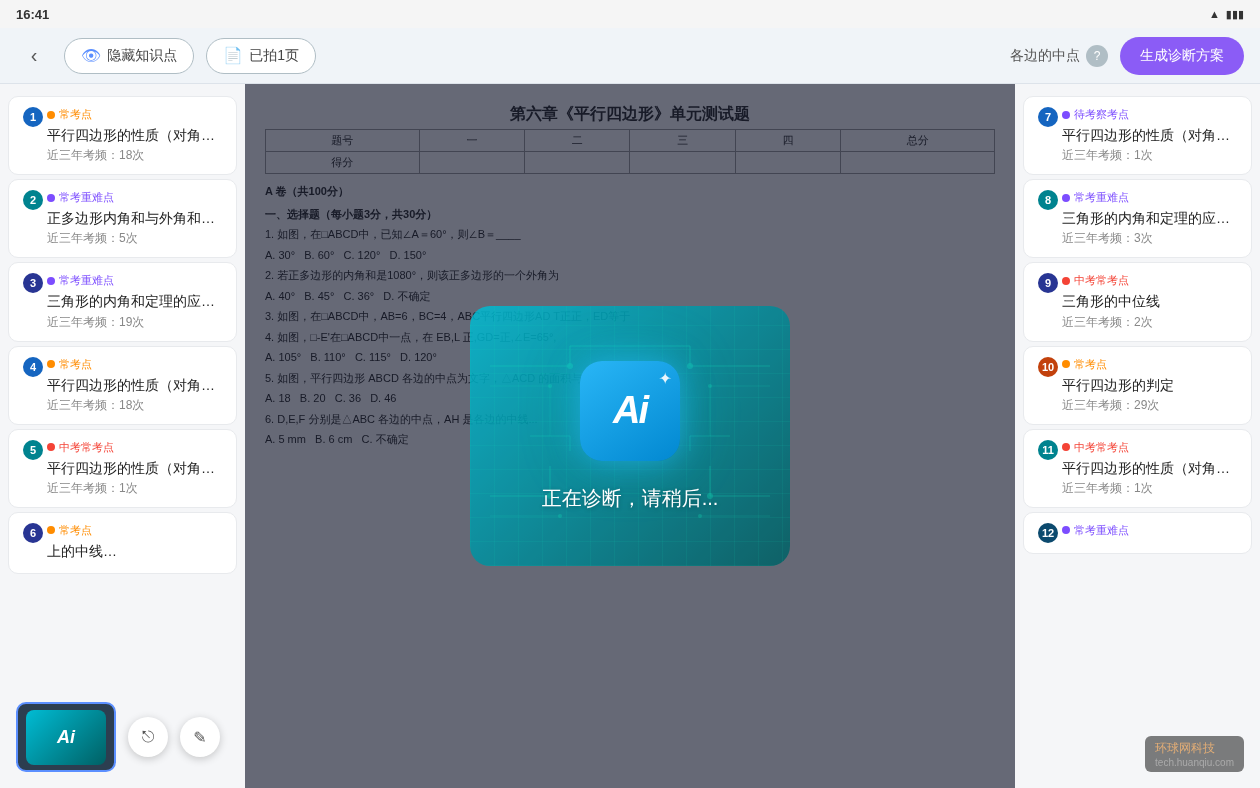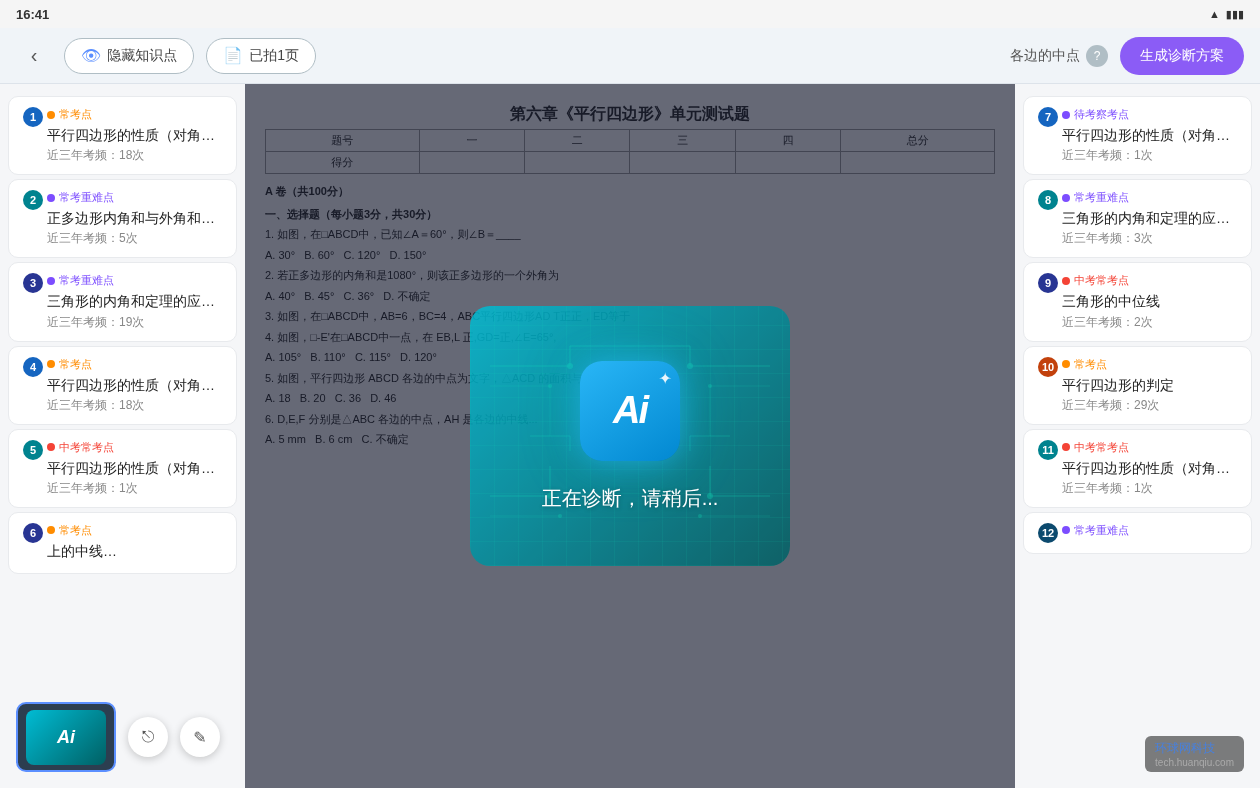--- a/index.html
+++ b/index.html
@@ -364,21 +364,21 @@
       position: absolute;
       bottom: 16px;
       right: 16px;
       z-index: 200;
       background: rgba(0,0,0,0.5);
       padding: 4px 10px;
       border-radius: 6px;
     }
     .watermark-text {
       font-size: 12px;
-      color: #3b82f6;
+      color: #fdba74;
       opacity: 0.8;
     }
     .watermark-sub {
       font-size: 10px;
       color: #aaa;
     }
 
     
     .left-sidebar::-webkit-scrollbar,
     .right-sidebar::-webkit-scrollbar { width: 0; }

